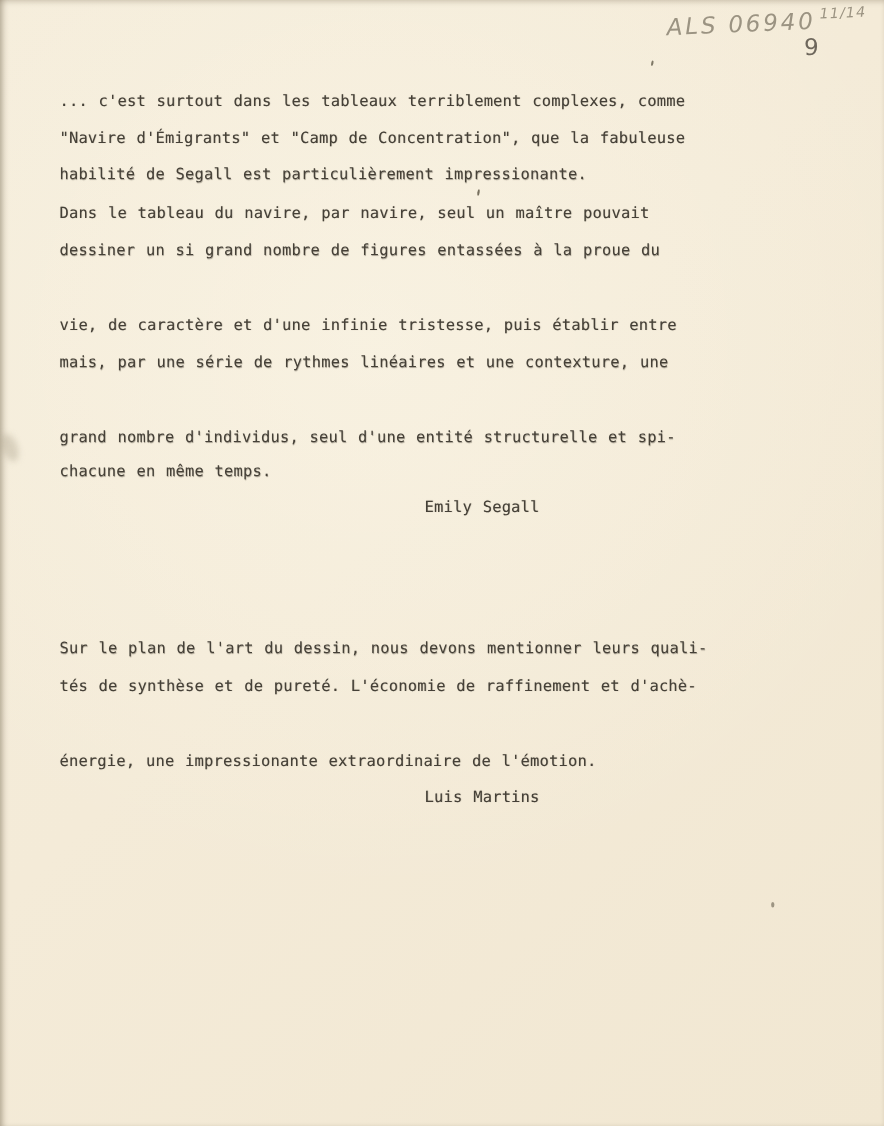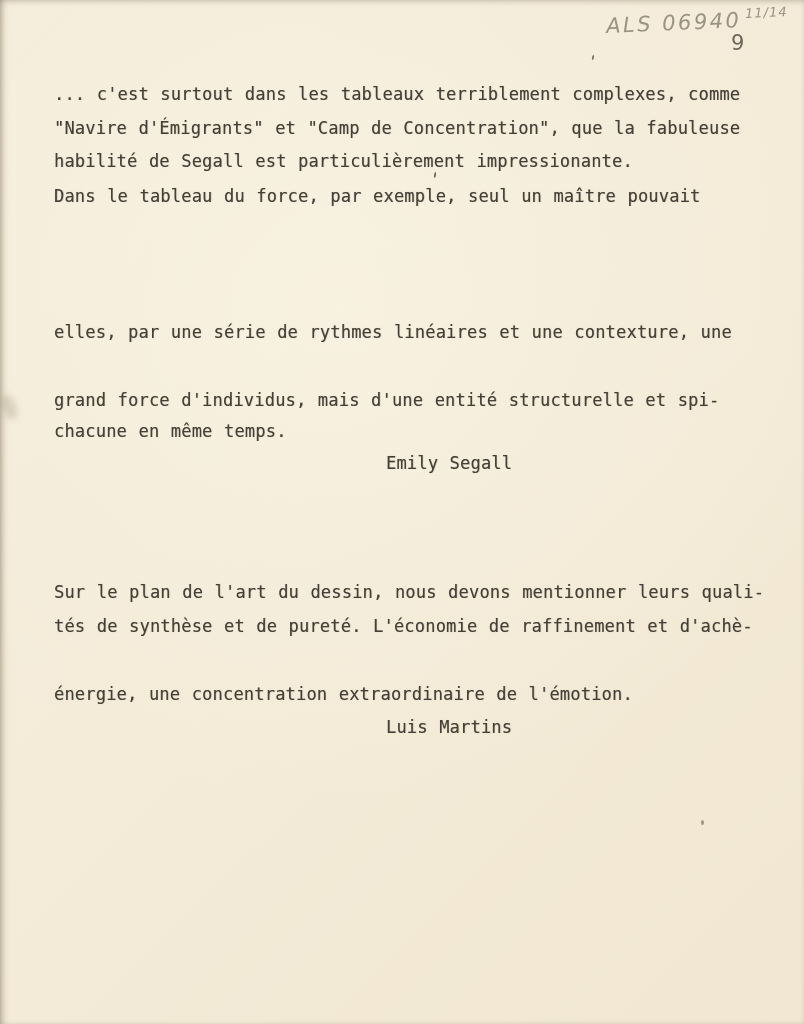--- a/index.html
+++ b/index.html
@@ -18,21 +18,21 @@
     box-shadow:
       inset 6px 0 6px -4px rgba(120,108,85,0.55),
       inset 0 5px 6px -4px rgba(120,108,85,0.35),
       inset -2px -2px 4px -2px rgba(120,108,85,0.15);
     font-family: "DejaVu Sans Mono", "Liberation Mono", monospace;
   }
   .tline {
     position: absolute;
     left: 54px;
     white-space: pre;
-    font-size: 17px;
+    font-size: 14px;
     letter-spacing: 0.2px;
     word-spacing: 1px;
     color: #454037;
     text-shadow: 0.4px 0.4px 0.7px rgba(68,62,52,0.45);
   }
   .attribution {
     left: 386px;
   }
   .annotation {
     position: absolute;
@@ -84,29 +84,31 @@
 
 <div class="page">
 
   <div class="annotation"><span>ALS 06940</span><span class="fraction">11/14</span></div>
 
   <div class="page-number">9</div>
 
   <div class="tline" style="top:84px">... c'est surtout dans les tableaux terriblement complexes, comme</div>
   <div class="tline" style="top:118px">"Navire d'Émigrants" et "Camp de Concentration", que la fabuleuse</div>
   <div class="tline" style="top:151px">habilité de Segall est particulièrement impressionante.</div>
-  <div class="tline" style="top:186px">Dans le tableau du force, par exemple, seul un maître pouvait</div>
-  <div class="tline" style="top:322px">elles, par une série de rythmes linéaires et une contexture, une</div>
-  <div class="tline" style="top:390px">grand force d'individus, mais d'une entité structurelle et spi-</div>
+  <div class="tline" style="top:186px">Dans le tableau du navire, par navire, seul un maître pouvait</div>
+  <div class="tline" style="top:220px">dessiner un si grand nombre de figures entassées à la proue du</div>
+  <div class="tline" style="top:288px">vie, de caractère et d'une infinie tristesse, puis établir entre</div>
+  <div class="tline" style="top:322px">mais, par une série de rythmes linéaires et une contexture, une</div>
+  <div class="tline" style="top:390px">grand nombre d'individus, seul d'une entité structurelle et spi-</div>
   <div class="tline" style="top:421px">chacune en même temps.</div>
   <div class="tline attribution" style="top:453px">Emily Segall</div>
 
   <div class="tline" style="top:582px">Sur le plan de l'art du dessin, nous devons mentionner leurs quali-</div>
   <div class="tline" style="top:616px">tés de synthèse et de pureté. L'économie de raffinement et d'achè-</div>
-  <div class="tline" style="top:684px">énergie, une concentration extraordinaire de l'émotion.</div>
+  <div class="tline" style="top:684px">énergie, une impressionante extraordinaire de l'émotion.</div>
   <div class="tline attribution" style="top:717px">Luis Martins</div>
 
   <div class="speck speck-a"></div>
   <div class="speck speck-b"></div>
   <div class="speck speck-c"></div>
   <div class="smudge"></div>
 
 </div>
 
 </body></html>

